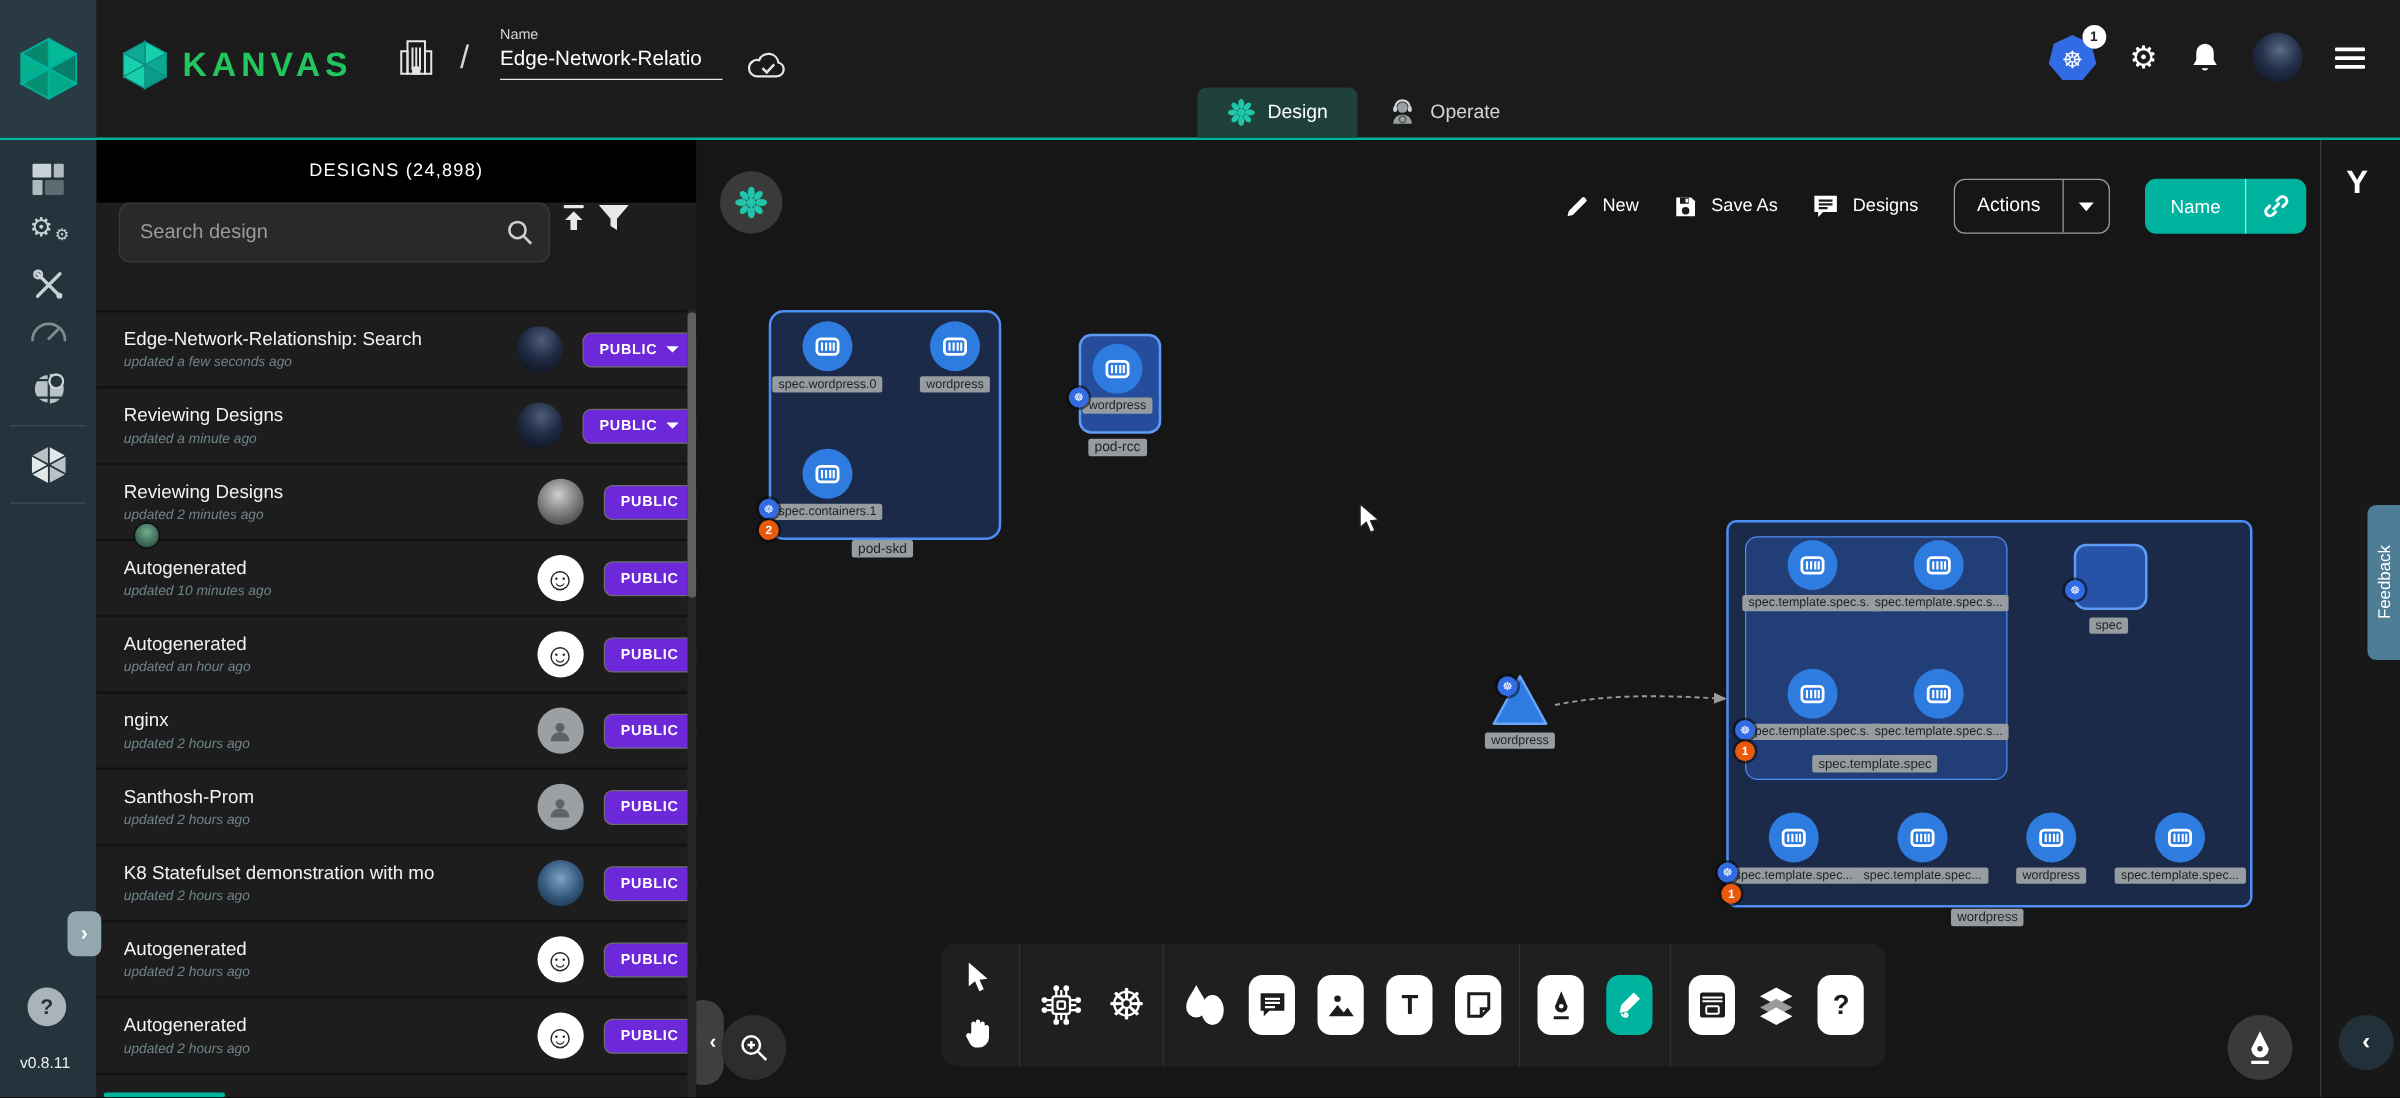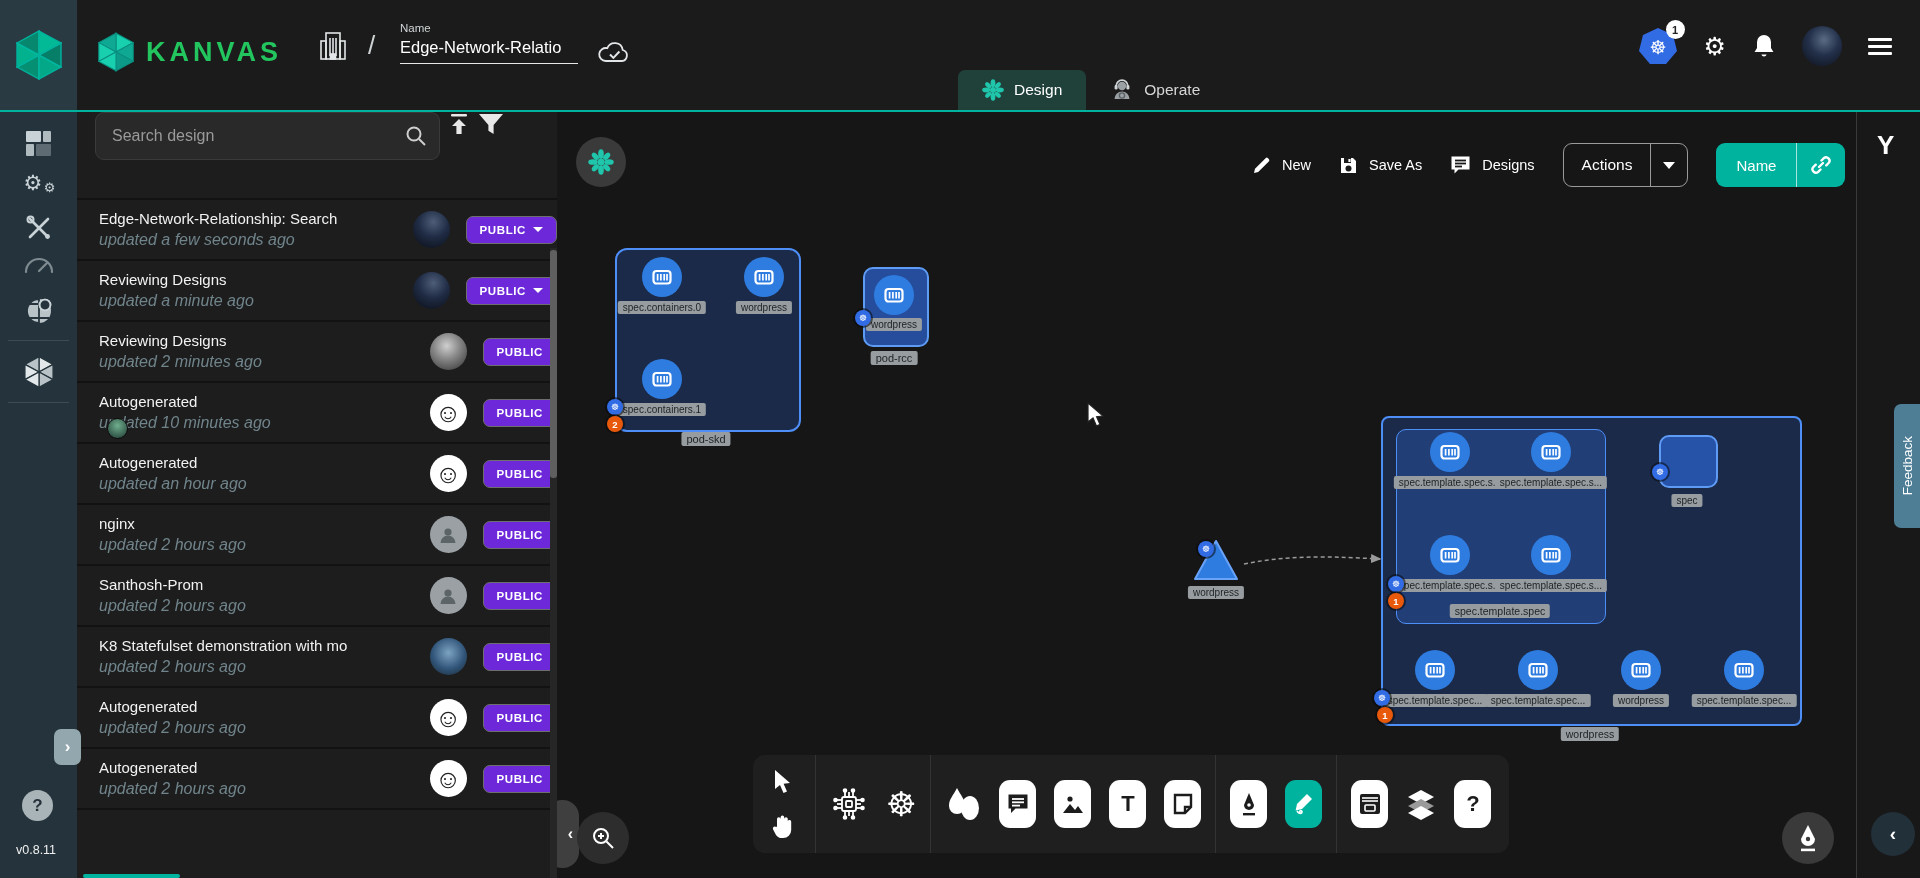--- a/index.html
+++ b/index.html
@@ -58,21 +58,21 @@
   .search-wrap{position:relative;flex:0 0 345px;height:48px;}
   .search-input{width:100%;height:100%;box-sizing:border-box;background:#292929;border:1px solid #3a3a3a;
                 border-radius:9px;color:#cfcfcf;font-size:16px;padding:0 44px 0 16px;outline:none;
                 font-family:"Liberation Sans",sans-serif;}
   .search-input::placeholder{color:#9a9a9a;}
   .search-ic{position:absolute;right:12px;top:12px;}
   .list{position:relative;}
   .row{height:61px;border-top:2px solid #121212;display:flex;align-items:center;padding-left:22px;box-sizing:border-box;}
   .row-text{flex:1;min-width:0;overflow:hidden;}
   .row-title{font-size:15px;color:#f2f2f2;white-space:nowrap;overflow:hidden;}
-  .row-sub{font-size:16px;font-style:italic;color:#70848b;margin-top:4px;white-space:nowrap;}
+  .row-sub{font-size:11px;font-style:italic;color:#70848b;margin-top:4px;white-space:nowrap;}
   .avatar{flex:0 0 37px;width:37px;height:37px;border-radius:50%;margin:0 16px 0 8px;position:relative;overflow:hidden;}
   .avatar--photo-dark{background:radial-gradient(circle at 55% 30%,#4e5d78 0%,#202c45 45%,#090d14 100%);}
   .avatar--photo-gray{background:radial-gradient(circle at 45% 35%,#cfcfcf 0%,#8a8a8a 40%,#2e2e2e 100%);}
   .avatar--photo-color{background:radial-gradient(circle at 50% 40%,#7da3c2 0%,#31567a 55%,#19242e 100%);}
   .avatar--smiley{background:#fff;display:flex;align-items:center;justify-content:center;
                   color:#222;font-size:26px;line-height:1;}
   .avatar--person{background:#9aa0a4;display:flex;align-items:center;justify-content:center;}
   .chip{display:flex;align-items:center;gap:7px;background:#6d28d9;border:1px solid #6e6e6e;border-radius:7px;
         color:#fff;font-size:11.5px;font-weight:bold;letter-spacing:.6px;padding:7px 13px;margin-right:0;}
   .chip .caret{width:0;height:0;border-left:5px solid transparent;border-right:5px solid transparent;
@@ -318,20 +318,21 @@
         </g>
       </svg>
     </div>
     <div class="rail-divider" style="top:292px"></div>
     <div class="expand-btn">›</div>
     <div class="help-circle">?</div>
     <div class="version">v0.8.11</div>
   </nav>
 
   <section class="panel">
+    <div class="panel-title">DESIGNS (24,898)</div>
     <div class="search-row">
       <div class="search-wrap">
         <input class="search-input" type="text" placeholder="Search design" style="">
         <span class="search-ic">
           <svg width="24" height="24" viewBox="0 0 24 24" fill="none" stroke="#cfcfcf" stroke-width="2">
             <circle cx="10" cy="10" r="6.5"></circle>
               <line x1="15" y1="15" x2="21" y2="21"></line>
           </svg>
         </span>
       </div>
@@ -531,21 +532,21 @@
       </span>
     </div>
   </div>
 
   <div class="kgroup" style="left:615px;top:248px;width:182px;height:180px"></div>
   <div class="kc" style="left:642px;top:257px">
       <svg width="24" height="24" viewBox="0 0 24 24">
         <use href="#ic-container"></use>
       </svg>
     </div>
-  <div class="klabel" style="left:662px;top:301px">spec.containers.0</div>
+  <div class="klabel" style="left:662px;top:301px">spec.wordpress.0</div>
   <div class="kc" style="left:744px;top:257px">
       <svg width="24" height="24" viewBox="0 0 24 24">
         <use href="#ic-container"></use>
       </svg>
     </div>
   <div class="klabel" style="left:764px;top:301px">wordpress</div>
   <div class="kc" style="left:642px;top:359px">
       <svg width="24" height="24" viewBox="0 0 24 24">
         <use href="#ic-container"></use>
       </svg>

